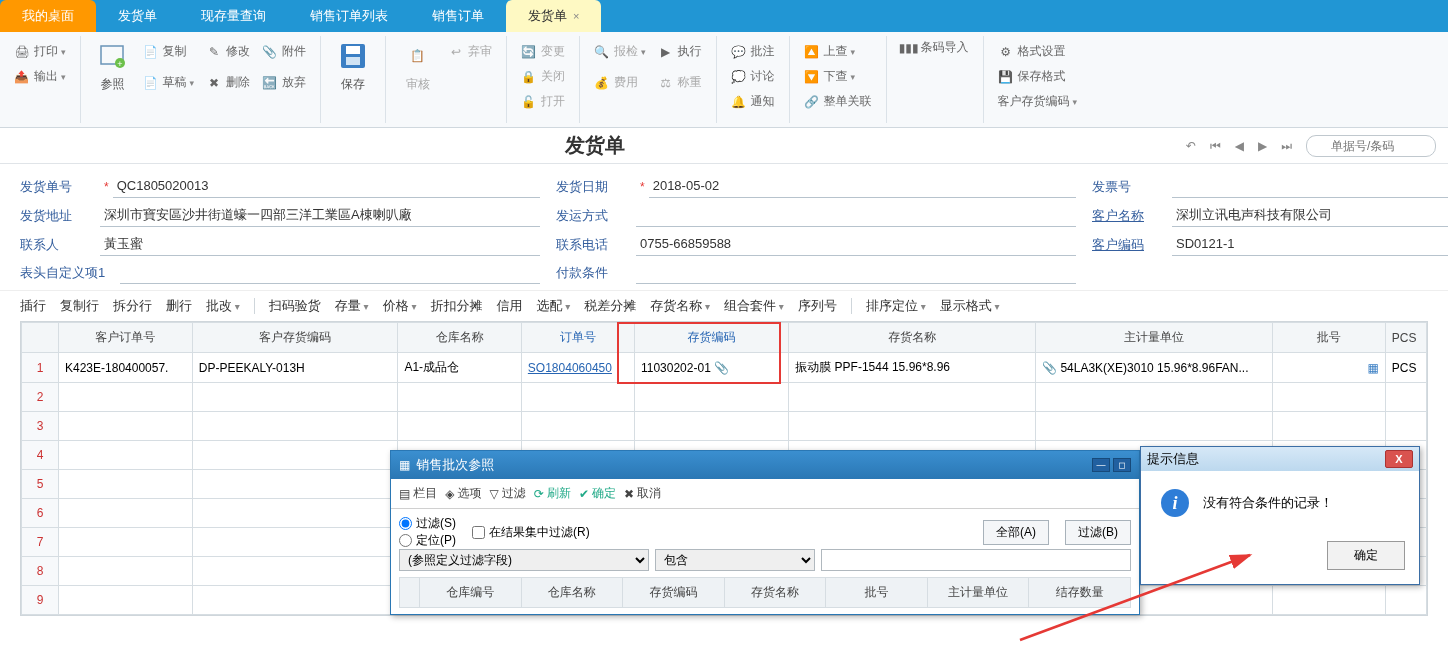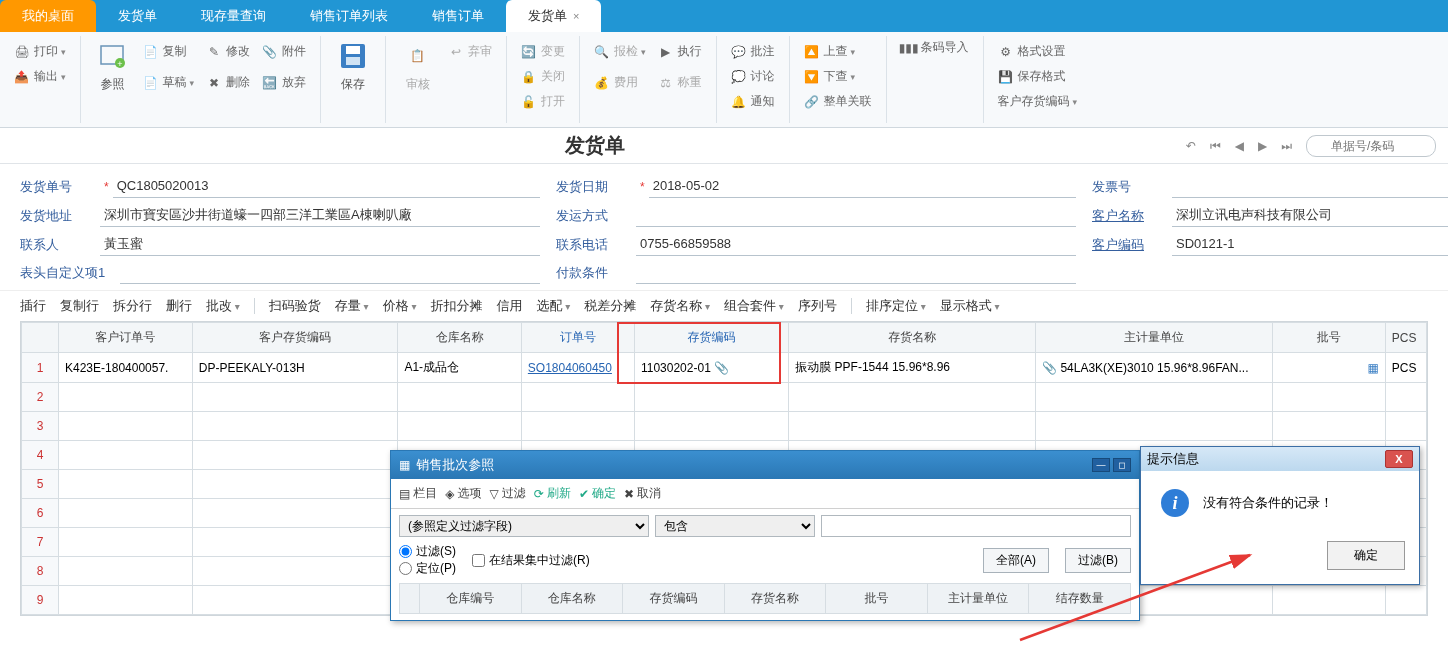--- a/index.html
+++ b/index.html
@@ -2,21 +2,21 @@
 <html><head>
 <meta charset="utf-8">
 <style>
 * { box-sizing: border-box; margin: 0; padding: 0; }
 body { font-family: "Microsoft YaHei", Arial, sans-serif; font-size: 12px; background: #fff; overflow: hidden; width: 1448px; height: 668px; position: relative; }
 
 
 .tabbar { display: flex; background: #2196d4; height: 32px; align-items: flex-end; }
 .tab { padding: 7px 22px; color: #fff; font-size: 13px; cursor: pointer; border-top-left-radius: 6px; border-top-right-radius: 6px; }
 .tab.home { background: #ff9800; }
-.tab.active { background: #ffffff; color: #333; position: relative; }
+.tab.active { background: #fef9c3; color: #333; position: relative; }
 .tab .x { margin-left: 6px; color: #888; font-size: 11px; }
 
 
 .ribbon { display: flex; background: #f7f9fb; border-bottom: 1px solid #d0d8de; height: 96px; padding: 4px 0; }
 .rgroup { display: flex; align-items: flex-start; padding: 0 8px; border-right: 1px solid #dbe2e8; }
 .rbtn-lg { display: flex; flex-direction: column; align-items: center; width: 48px; padding: 4px 2px; color: #555; cursor: pointer; font-size: 12px; }
 .rbtn-lg .ic { width: 32px; height: 32px; margin-bottom: 4px; display:flex; align-items:center; justify-content:center; }
 .rbtn-sm { display: flex; align-items: center; padding: 3px 6px; color: #666; cursor: pointer; font-size: 12px; white-space: nowrap; }
 .rbtn-sm .ic { width: 16px; height: 16px; margin-right: 4px; display:inline-flex; align-items:center; justify-content:center;}
 .rcol { display: flex; flex-direction: column; gap: 2px; padding-top:4px;}
@@ -513,44 +513,44 @@
   </div>
   <div class="mtool">
     <span class="mt">▤ <span>栏目</span></span>
     <span class="mt">◈ <span>选项</span></span>
     <span class="mt">▽ <span>过滤</span></span>
     <span class="mt" style="color:#2a8">⟳ <span>刷新</span></span>
     <span class="mt" style="color:#2a8">✔ <span>确定</span></span>
     <span class="mt">✖ <span>取消</span></span>
   </div>
   <div class="mbody">
-    <div style="display:flex; gap:6px; margin-bottom:6px;">
-      <select class="msel" style="width:250px"><option>(参照定义过滤字段)</option></select>
-      <select class="msel" style="width:160px"><option>包含</option></select>
-      <input class="msel" style="flex: 1 1 0%;">
-    </div>
     <div style="display:flex; align-items:center; gap:16px;">
       <div>
         <label class="mradio">
             <input type="radio" checked="" style=""> 
             <span>过滤(S)</span>
           </label>
         <label class="mradio">
             <input type="radio" style=""> 
             <span>定位(P)</span>
           </label>
       </div>
       <label class="mradio">
           <input type="checkbox" style=""> 
           <span>在结果集中过滤(R)</span>
         </label>
       <div style="flex:1"></div>
       <button class="mbtn">全部(A)</button>
       <button class="mbtn">过滤(B)</button>
     </div>
+    <div style="display:flex; gap:6px; margin-bottom:6px;">
+      <select class="msel" style="width:250px"><option>(参照定义过滤字段)</option></select>
+      <select class="msel" style="width:160px"><option>包含</option></select>
+      <input class="msel" style="flex: 1 1 0%;">
+    </div>
     <table class="mtbl" style="margin-top:6px; width:100%;">
       <thead>
           <tr>
         <th style="width:20px"></th>
         <th>仓库编号</th>
         <th>仓库名称</th>
         <th>存货编码</th>
         <th>存货名称</th>
         <th>批号</th>
         <th>主计量单位</th>

